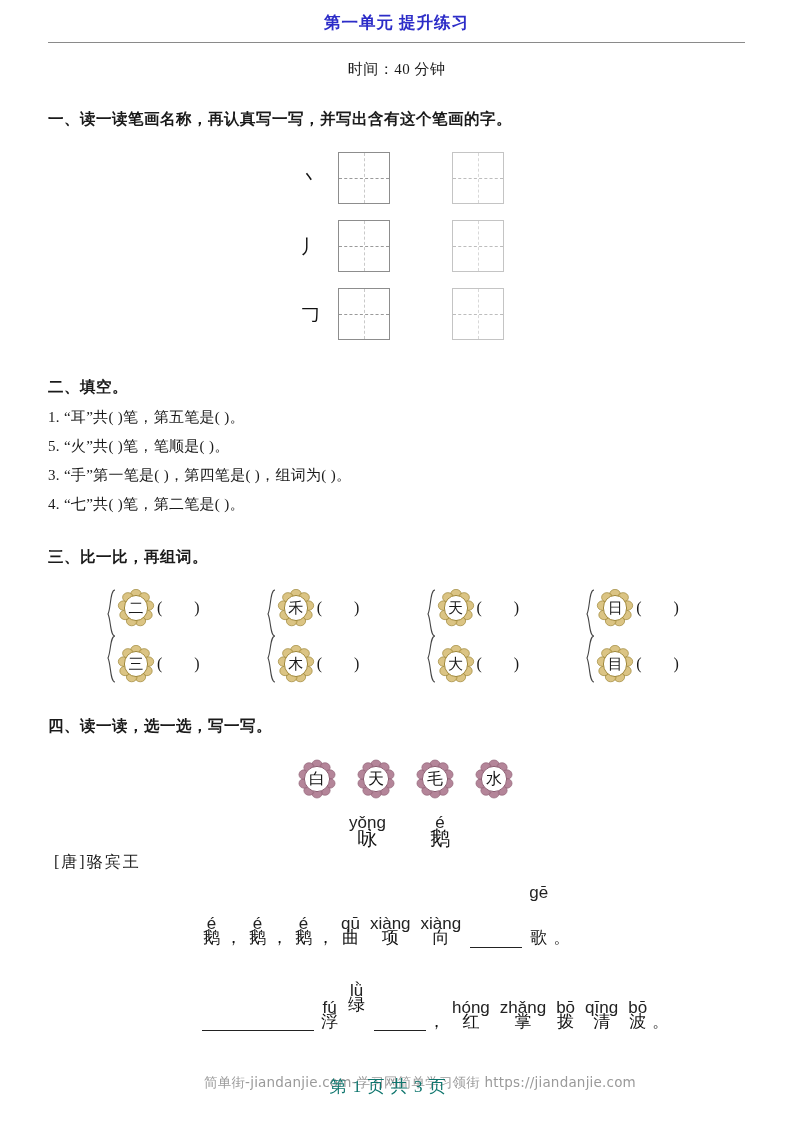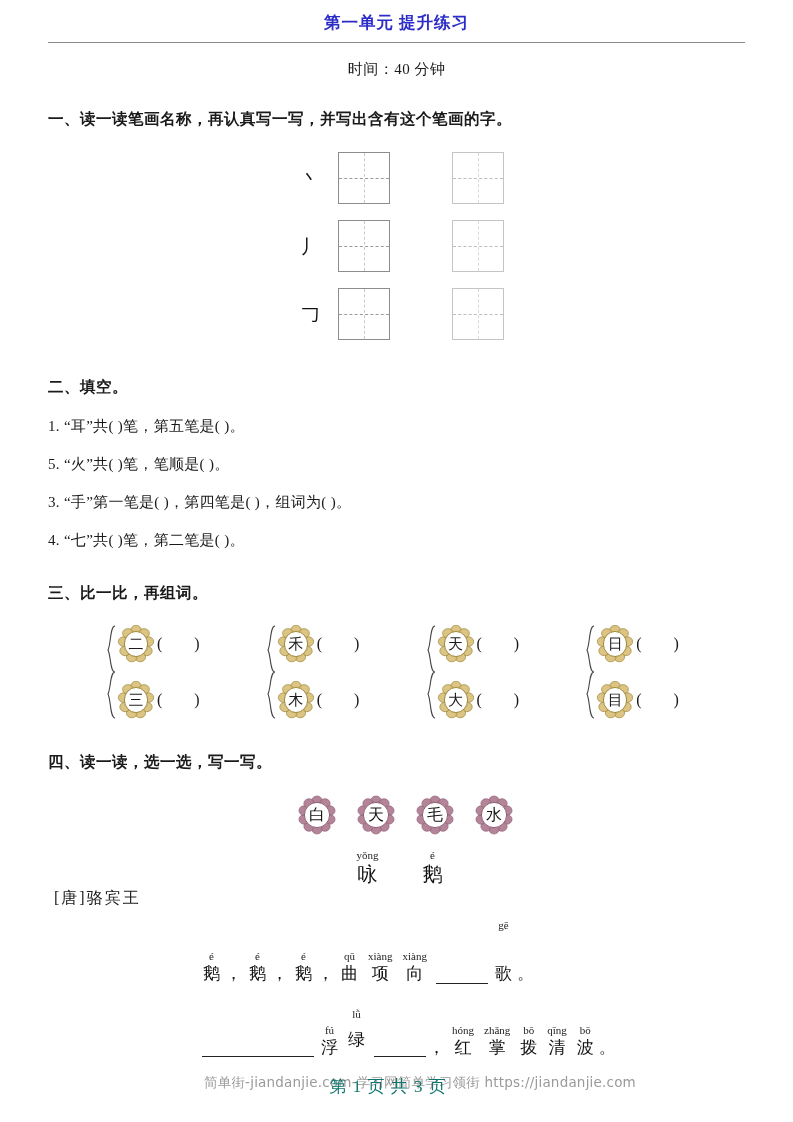--- a/index.html
+++ b/index.html
@@ -100,21 +100,21 @@
     border-left: 1.1px dashed #c9c9c9;
   }
   .tzg.light::before { border-top-color: #bdbdbd; }
   .tzg.light::after  { border-left-color: #d8d8d8; }
   .tzg-gap { width: 26px; }
 
   
   .fill-list { margin-top: 6px; }
   .fill-item {
     font-size: 15px;
-    margin-top: 19px;
+    margin-top: 10px;
     letter-spacing: 0.3px;
   }
 
   
   .compare-wrap {
     margin-top: 20px;
     display: flex;
     padding-left: 58px;
     gap: 0;
   }
@@ -197,24 +197,24 @@
     text-align: center;
     padding-left: 6px;
   }
   .ruby {
     display: inline-flex;
     flex-direction: column;
     align-items: center;
     vertical-align: bottom;
   }
   .ruby .py {
-    font-size: 11px;
+    font-size: 17px;
     line-height: 1.15;
     color: #222;
-    font-family: Liberation Serif, serif;
+    font-family: Liberation Sans, sans-serif;
     height: 14px;
   }
   .ruby .hz {
     font-size: 20px;
     line-height: 1.15;
     color: #111;
   }
   .poem-title-block .ruby { margin: 0 22px; }
   .poem-author {
     text-align: left;
@@ -611,21 +611,21 @@
           <span class="py"></span>
           <span class="hz">。</span>
         </span>
       </div>
     <div class="poem-line" id="poem-line-2">
         <span class="blank-ul" style="width: 112px; margin-left: 4px; margin-right: 2px;"></span>
         <span class="ruby" style="margin: 0px 5px;">
           <span class="py">fú</span>
           <span class="hz">浮</span>
         </span>
-        <span class="ruby" style="margin: 8px 5px; gap: 8px;">
+        <span class="ruby" style="margin: 17px 5px;">
           <span class="py">lǜ</span>
           <span class="hz">绿</span>
         </span>
         <span class="blank-ul" style="width: 52px; margin-left: 4px; margin-right: 2px;"></span>
         <span class="ruby" style="margin-right: 2px;">
           <span class="py"></span>
           <span class="hz">，</span>
         </span>
         <span class="ruby" style="margin: 0px 5px;">
           <span class="py">hóng</span>

